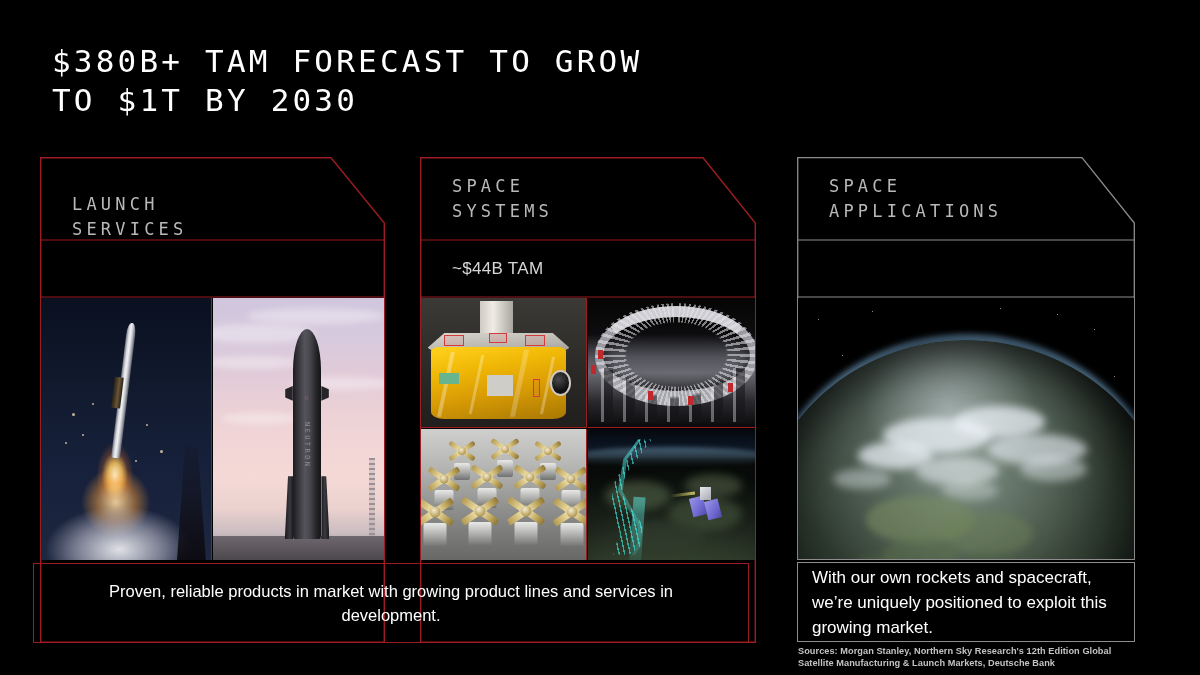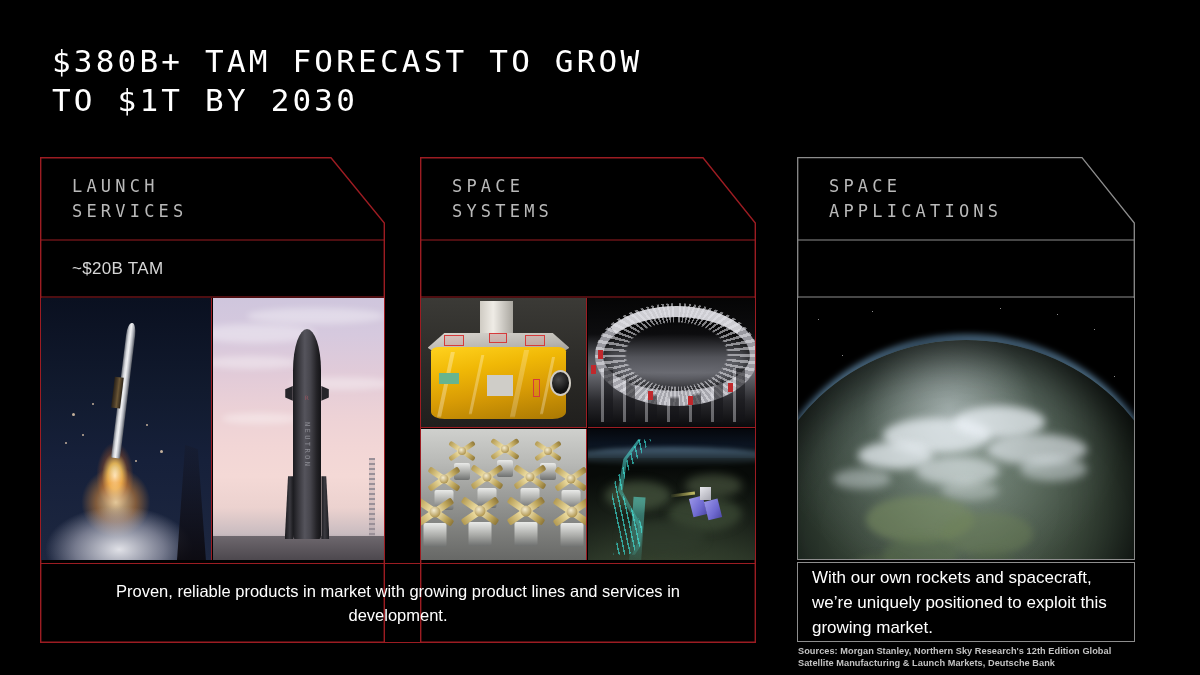--- a/index.html
+++ b/index.html
@@ -354,28 +354,25 @@
 TO $1T BY 2030</div>
 
 <div class="card" style="left:40px; top:157px; width:345px; height:486px;">
 
   <svg class="card-outline" width="345" height="486" viewBox="0 0 345 486">
     <path d="M0.7,0.7 H291 L344.3,66 V485.3 H0.7 Z" fill="none" stroke="#9c1c22" stroke-width="1.4"></path>
     <line x1="0.7" y1="83" x2="344.3" y2="83" stroke="#9c1c22" stroke-width="1.2"></line>
     <line x1="0.7" y1="140" x2="344.3" y2="140" stroke="#9c1c22" stroke-width="1.2"></line>
   </svg>
 
-  <div class="card-head" style="height:83px; width:345px;">
+  <div class="card-head" style="height:83px; width:345px;margin-top:18px;">
     <div class="card-head-text">LAUNCH
 SERVICES</div>
   </div>
 
-  <div class="card-tam" style="top:83px; height:57px; width:345px;">
-    <div class="card-tam-text">~$20B TAM</div>
-  </div>
 
   <div class="media" style="left:1px; top:141px; width:343px; height:262px;">
 
     <div class="tile" style="left:0; top:0; width:171px; height:262px; border-right:1.5px solid #9c1c22;">
       <div class="img-launch">
         <div class="rkt-body"></div>
         <div class="rkt-band"></div>
         <div class="rkt-tower"></div>
         <div class="spark" style="left:18%; top:44%; width:3px; height:3px;"></div>
         <div class="spark" style="left:24%; top:52%; width:2px; height:2px;"></div>
@@ -416,20 +413,23 @@
     <path d="M0.7,0.7 H283 L335.3,66 V485.3 H0.7 Z" fill="none" stroke="#9c1c22" stroke-width="1.4"></path>
     <line x1="0.7" y1="83" x2="335.3" y2="83" stroke="#9c1c22" stroke-width="1.2"></line>
     <line x1="0.7" y1="140" x2="335.3" y2="140" stroke="#9c1c22" stroke-width="1.2"></line>
   </svg>
 
   <div class="card-head" style="height:83px; width:336px;">
     <div class="card-head-text">SPACE
 SYSTEMS</div>
   </div>
 
+  <div class="card-tam" style="top:83px; height:57px; width:336px;">
+    <div class="card-tam-text">~$44B TAM</div>
+  </div>
 
   <div class="media" style="left:1px; top:141px; width:334px; height:262px;">
 
     <div class="tile" style="left:0; top:0; width:166px; height:130px; border-right:1.5px solid #9c1c22; border-bottom:1.5px solid #9c1c22;">
       <div class="img-sat">
         <div class="sat-mast"></div>
         <div class="sat-top"></div>
         <div class="sat-body"></div>
         <div class="sat-crease" style="left:14%; top:42%; width:4px; height:50%; background:rgba(255,255,255,.30);"></div>
         <div class="sat-crease" style="left:33%; top:44%; width:3px; height:46%;"></div>
@@ -549,21 +549,21 @@
           <div class="panel p1"></div>
           <div class="panel p2"></div>
           <div class="bus"></div>
           <div class="beam-y"></div>
         </div>
       </div>
     </div>
   </div>
 </div>
 
-<div class="caption-box" style="left:40px; top:563px; width:716px; height:80px; border:1.2px solid #9c1c22;justify-content:flex-end;">
+<div class="caption-box" style="left:33px; top:563px; width:716px; height:80px; border:1.2px solid #9c1c22;justify-content:flex-end;">
   <div class="caption-left-text">Proven, reliable products in market with growing product lines and services in development.</div>
 </div>
 
 <div class="card" style="left:797px; top:157px; width:338px; height:403px;">
 
   <svg class="card-outline" width="338" height="403" viewBox="0 0 338 403">
     <path d="M0.7,0.7 H285 L337.3,66 V402.3 H0.7 Z" fill="none" stroke="#8d8d8d" stroke-width="1.3"></path>
     <line x1="0.7" y1="83" x2="337.3" y2="83" stroke="#8d8d8d" stroke-width="1.1"></line>
     <line x1="0.7" y1="140" x2="337.3" y2="140" stroke="#8d8d8d" stroke-width="1.1"></line>
   </svg>

